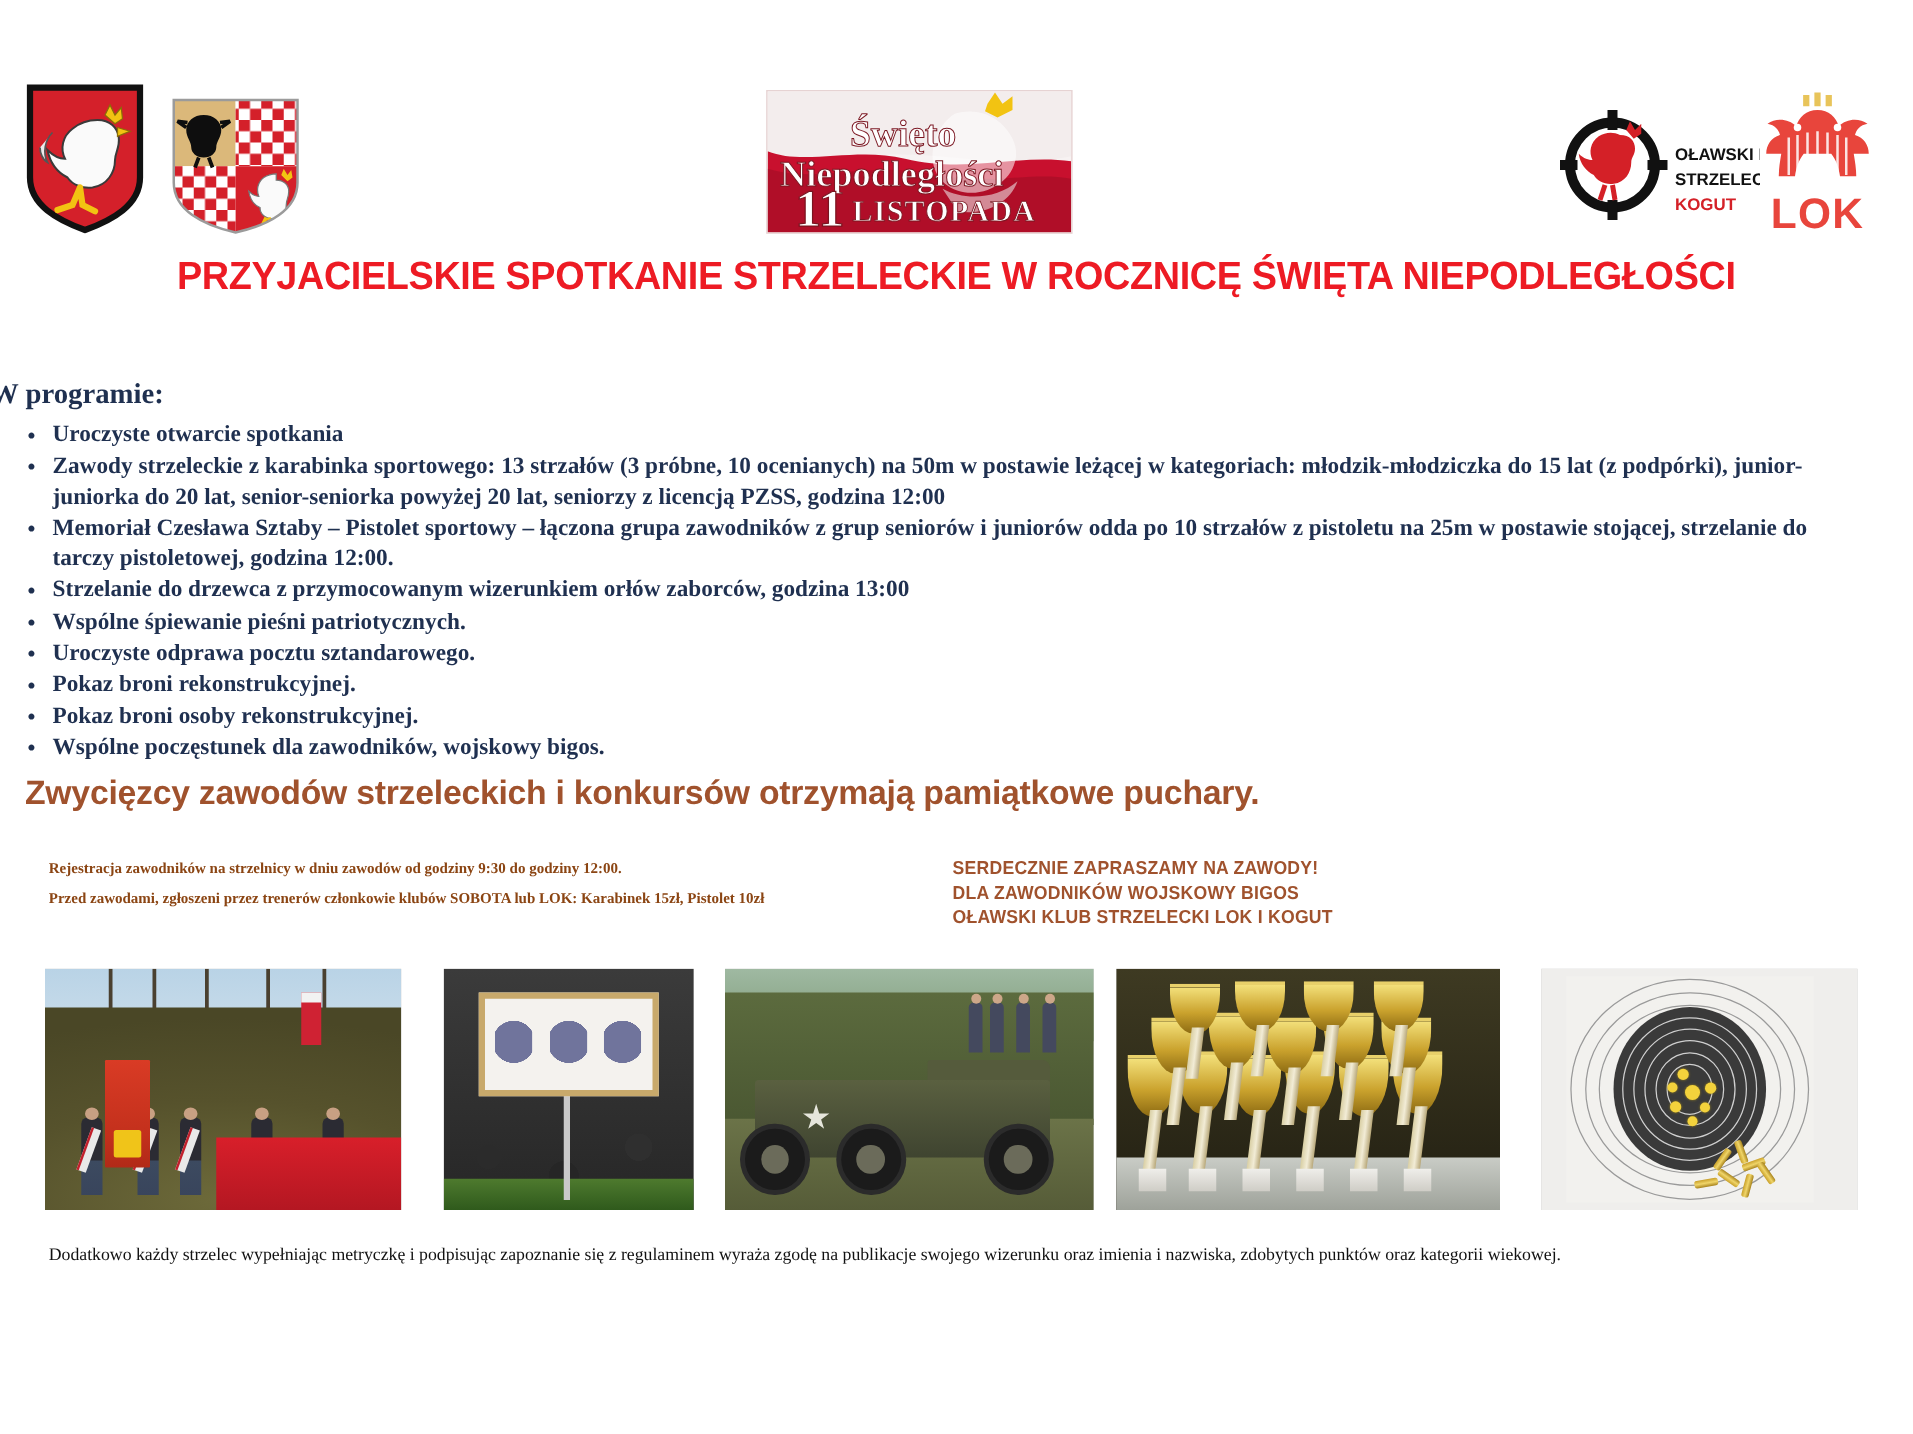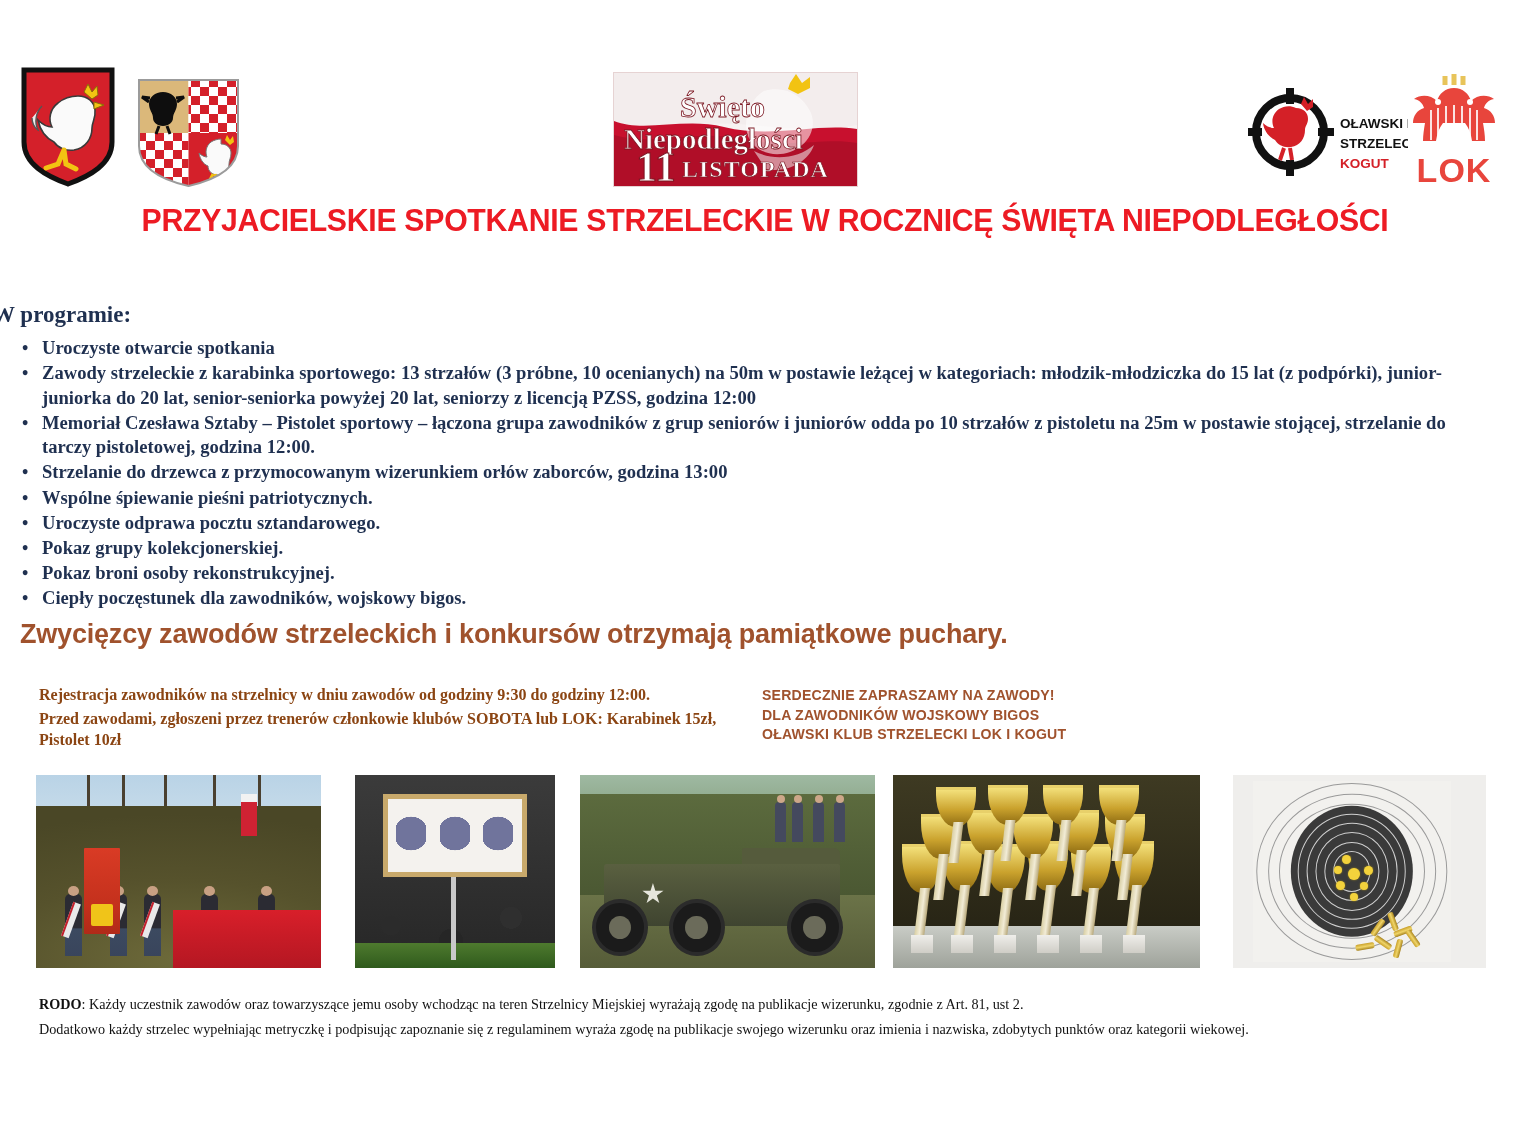--- a/index.html
+++ b/index.html
@@ -51,21 +51,21 @@
   
   .prize-line{
     position:absolute;left:20px;top:619px;color:#A0522D;
     font-family:"Liberation Sans",sans-serif;font-weight:bold;font-size:27px;
     letter-spacing:-0.2px;
   }
 
   
   .reg-block{
     position:absolute;left:39px;top:684px;width:700px;color:#8B4513;
-    font-family:"Liberation Serif",serif;font-weight:bold;font-size:16px;
+    font-family:"Liberation Serif",serif;font-weight:bold;font-size:12px;
     line-height:21px;
   }
   .reg-block .gap{display:block;height:3px;}
   .invite-block{
     position:absolute;left:762px;top:685px;color:#A0522D;
     font-family:"Liberation Sans",sans-serif;font-weight:bold;font-size:15px;
     line-height:19.5px;letter-spacing:0.2px;
     transform:scaleX(0.94);transform-origin:left top;white-space:nowrap;
   }
 
@@ -259,23 +259,23 @@
 
   <div class="program-head">W programie:</div>
 
   <ul class="program-list">
     <li><span class="bullet">•</span><span>Uroczyste otwarcie spotkania</span></li>
     <li><span class="bullet">•</span><span>Zawody strzeleckie z karabinka sportowego: 13 strzałów (3 próbne, 10 ocenianych) na 50m w postawie leżącej w kategoriach: młodzik-młodziczka do 15 lat (z podpórki), junior-juniorka do 20 lat, senior-seniorka powyżej 20 lat, seniorzy z licencją PZSS, godzina 12:00</span></li>
     <li><span class="bullet">•</span><span>Memoriał Czesława Sztaby – Pistolet sportowy – łączona grupa zawodników z grup seniorów i juniorów odda po 10 strzałów z pistoletu na 25m w postawie stojącej, strzelanie do tarczy pistoletowej, godzina 12:00.</span></li>
     <li><span class="bullet">•</span><span>Strzelanie do drzewca z przymocowanym wizerunkiem orłów zaborców, godzina 13:00</span></li>
     <li><span class="bullet">•</span><span>Wspólne śpiewanie pieśni patriotycznych.</span></li>
     <li><span class="bullet">•</span><span>Uroczyste odprawa pocztu sztandarowego.</span></li>
-    <li><span class="bullet">•</span><span>Pokaz grupy kolekcjonerskiej.</span></li>
+    <li><span class="bullet">•</span><span>Pokaz broni rekonstrukcyjnej.</span></li>
     <li><span class="bullet">•</span><span>Pokaz broni osoby rekonstrukcyjnej.</span></li>
-    <li><span class="bullet">•</span><span>Ciepły poczęstunek  dla zawodników, wojskowy bigos.</span></li>
+    <li><span class="bullet">•</span><span>Wspólne poczęstunek  dla zawodników, wojskowy bigos.</span></li>
   </ul>
 
   <div class="prize-line">Zwycięzcy zawodów strzeleckich i konkursów otrzymają pamiątkowe puchary.</div>
 
   <div class="reg-block">
     <div>Rejestracja zawodników na strzelnicy w dniu zawodów od godziny 9:30 do godziny 12:00.</div>
     <span class="gap"></span>
     <div>Przed zawodami, zgłoszeni przez trenerów członkowie klubów SOBOTA lub LOK: Karabinek 15zł, Pistolet 10zł</div>
   </div>
 
@@ -433,17 +433,16 @@
       <div class="casing" style="left:62%;top:71%;transform:rotate(-20deg);"></div>
       <div class="casing" style="left:66%;top:76%;transform:rotate(70deg);"></div>
       <div class="casing" style="left:58%;top:82%;transform:rotate(-55deg);"></div>
       <div class="casing" style="left:64%;top:85%;transform:rotate(15deg);"></div>
       <div class="casing" style="left:51%;top:84%;transform:rotate(80deg);"></div>
       <div class="casing" style="left:70%;top:80%;transform:rotate(-35deg);"></div>
     </div>
   </div>
 
   <div class="rodo">
-    <div><b>RODO</b><span>: Każdy uczestnik zawodów oraz towarzyszące jemu osoby wchodząc na teren Strzelnicy Miejskiej wyrażają zgodę na publikacje wizerunku, zgodnie z Art.  81, ust 2.</span></div>
     <div>Dodatkowo każdy strzelec wypełniając metryczkę i podpisując zapoznanie się z regulaminem wyraża zgodę na publikacje swojego wizerunku oraz imienia i nazwiska, zdobytych punktów oraz kategorii wiekowej.</div>
   </div>
 
 </div>
 
 </body></html>

